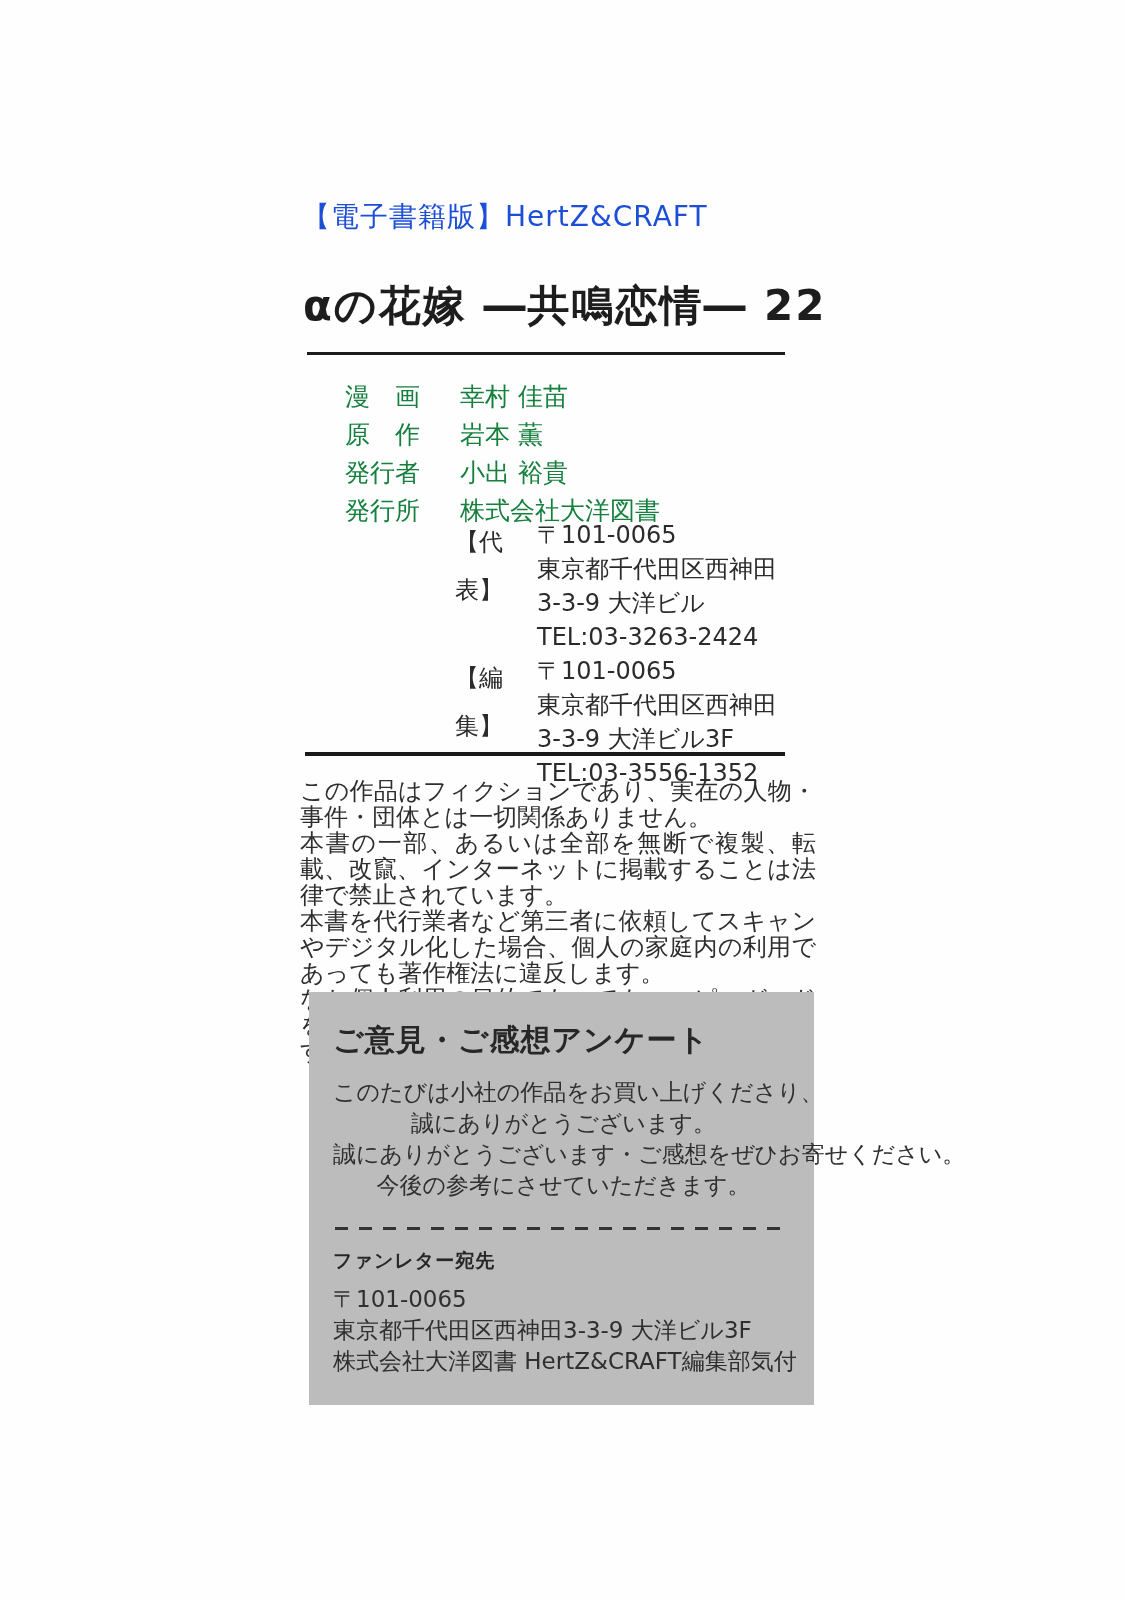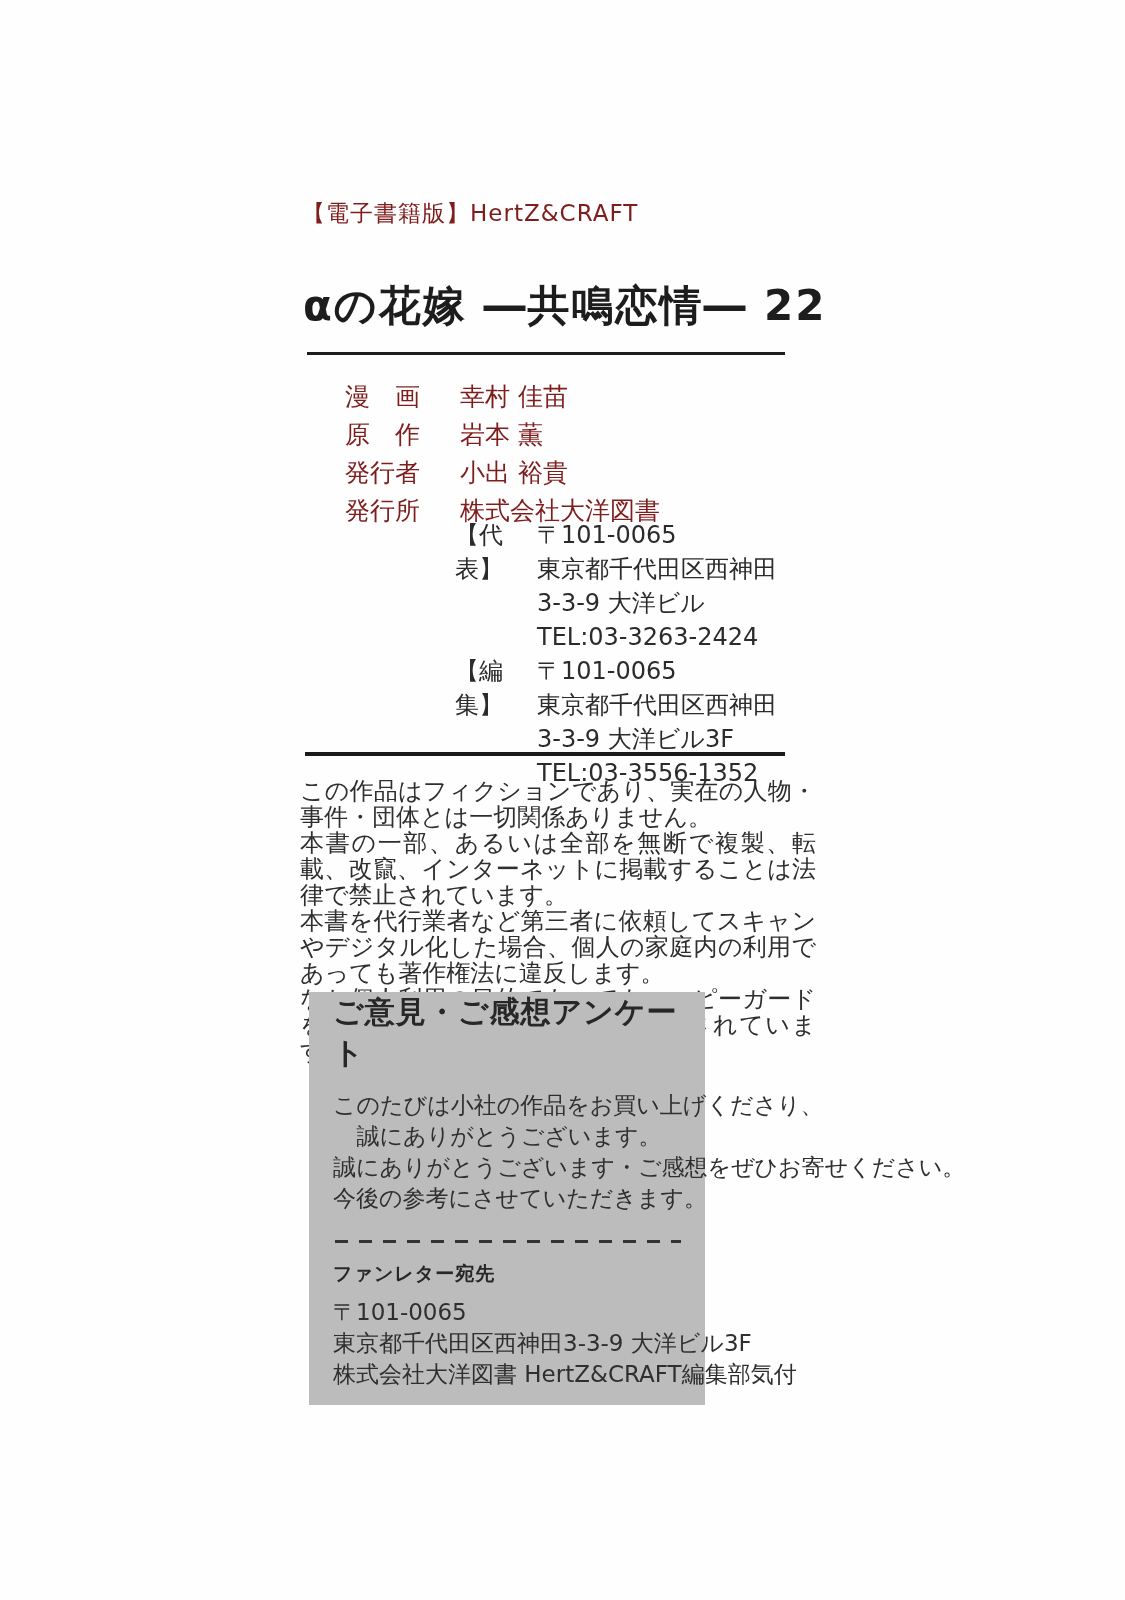--- a/index.html
+++ b/index.html
@@ -19,23 +19,23 @@
     position: absolute;
     inset: 0;
     background: #fefefe;
   }
 
   
   .edition-label {
     position: absolute;
     left: 302px;
     top: 198px;
-    font-size: 23px;
+    font-size: 28px;
     letter-spacing: 1px;
-    color: #7f1d1d;
+    color: #1d4ed8;
   }
   .book-title {
     position: absolute;
     left: 303px;
     top: 278px;
     font-size: 42px;
     font-weight: 700;
     letter-spacing: 2px;
     color: #1d1d1d;
     white-space: nowrap;
@@ -48,41 +48,41 @@
     height: 3px;
     background: #1d1d1d;
   }
 
   
   .credits {
     position: absolute;
     left: 345px;
     top: 382px;
     font-size: 25px;
-    color: #7f1d1d;
+    color: #15803d;
   }
   .credit-row {
     display: flex;
     margin-bottom: 8px;
     line-height: 30px;
   }
   .credit-row.publisher-row { margin-top: 5px; }
   .credit-label { width: 115px; flex: 0 0 115px; }
   .credit-value { white-space: nowrap; }
 
   
   .offices {
     position: absolute;
     left: 455px;
     top: 518px;
     font-size: 24px;
     color: #2b2b2b;
   }
   .office { display: flex; }
-  .office-tag { flex: 0 0 82px; line-height: 34px; }
+  .office-tag { flex: 0 0 82px; line-height: 48px; }
   .office-lines div { line-height: 34px; white-space: nowrap; }
 
   
   .main-rule {
     position: absolute;
     left: 305px;
     top: 752px;
     width: 480px;
     height: 4px;
     background: #1a1a1a;
@@ -97,25 +97,25 @@
     color: #2e2e2e;
     text-align: justify;
   }
   .disclaimer p { margin: 0; }
 
   
   .survey-box {
     position: absolute;
     left: 309px;
     top: 992px;
-    width: 396px;
+    width: 505px;
     height: 413px;
     background: #bcbcbc;
     box-sizing: border-box;
-    padding: 0 20px 0 24px;
+    padding: 28px 20px 0 24px;
     color: #2f2f2f;
   }
   .survey-title {
     font-size: 30px;
     font-weight: 700;
     letter-spacing: 1px;
     color: #272727;
     margin: 0;
   }
   .survey-body { margin-top: 16px; text-align: center; }

